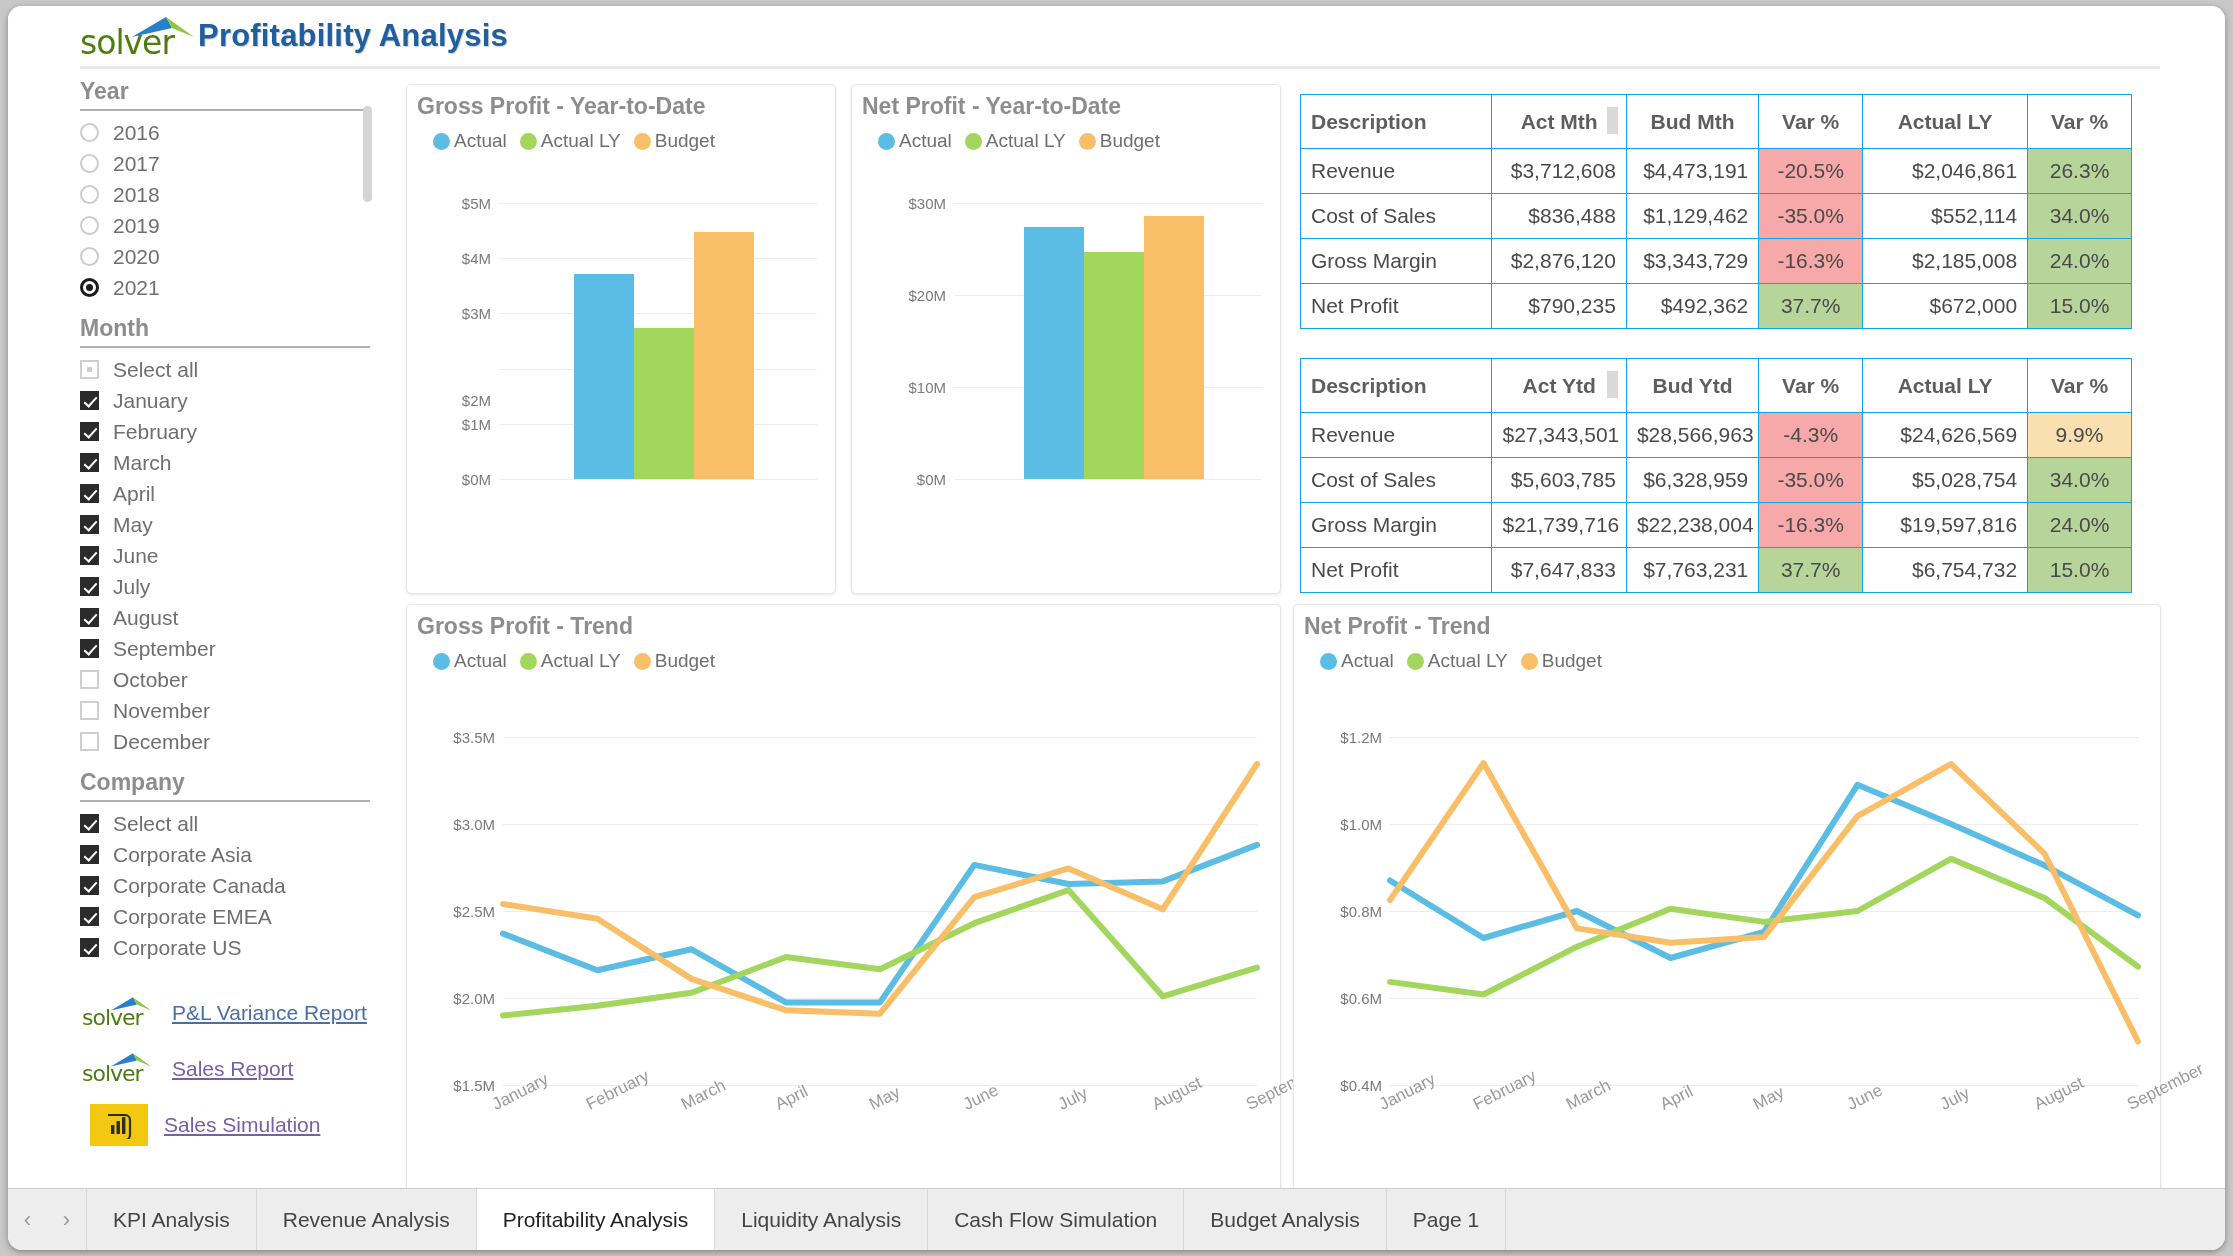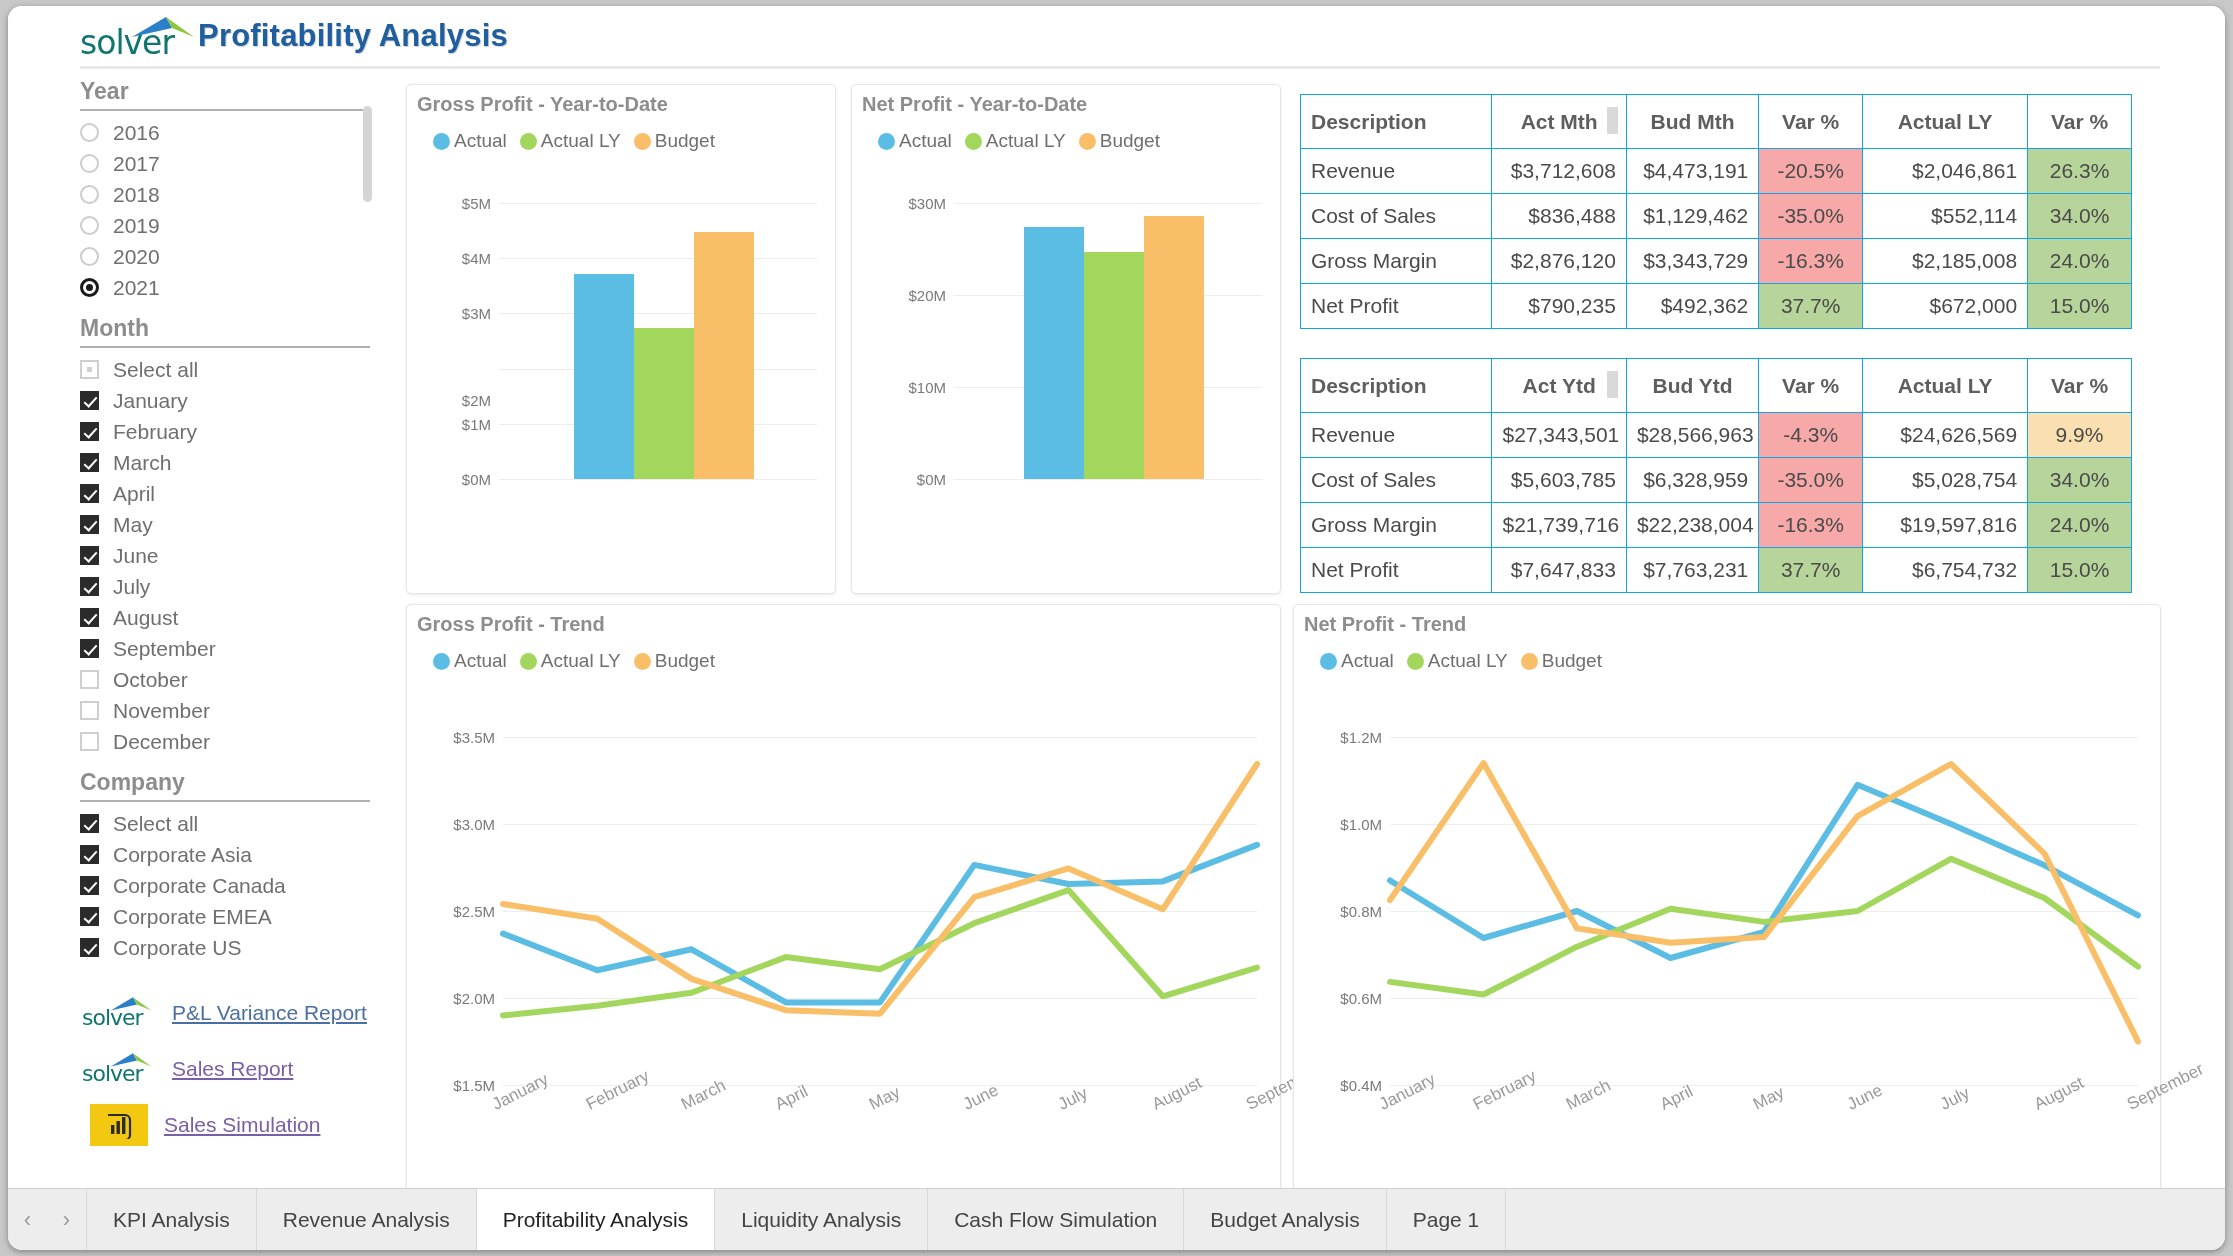--- a/index.html
+++ b/index.html
@@ -18,21 +18,21 @@
     overflow: hidden;
   }
   
   #header {
     position: absolute; left: 0; top: 0; width: 100%; height: 66px;
     background: #fff;
   }
   #logo-wrap { position: absolute; left: 72px; top: 8px; width: 116px; height: 46px; }
   .solver-word {
     font-family: "DejaVu Sans", sans-serif;
-    font-size: 33px; letter-spacing: -1px; color: #0f766e;
+    font-size: 33px; letter-spacing: -1px; color: #4d7c0f;
     position: absolute; left: 0; bottom: -2px; font-weight: 400;
   }
   .solver-mark { position: absolute; left: 52px; top: 1px; }
   #page-title {
     position: absolute; left: 190px; top: 12px;
     font-size: 31px; font-weight: bold; color: #1f5fa0;
     letter-spacing: .2px;
     text-shadow: 1px 1px 0 rgba(0,0,0,.18);
   }
   #header-rule {
@@ -97,21 +97,21 @@
     display: flex; align-items: center; justify-content: center; margin-left: 10px;
   }
   
   .card {
     position: absolute; background: #fff;
     border: 1px solid #e6e6e6; border-radius: 5px;
     box-shadow: 0 1px 3px rgba(0,0,0,.09);
   }
   .card-title {
     position: absolute; left: 10px; top: 8px;
-    font-size: 20px; font-weight: bold; color: #8d8d8d;
+    font-size: 23px; font-weight: bold; color: #8d8d8d;
   }
   .legend {
     position: absolute; left: 26px; top: 45px;
     display: flex; align-items: center; gap: 4px;
   }
   .legend .item { display: flex; align-items: center; margin-right: 9px; }
   .legend .dot {
     width: 17px; height: 17px; border-radius: 50%; margin-right: 4px; flex: none;
   }
   .legend .txt { font-size: 19px; color: #6f6f6f; }

